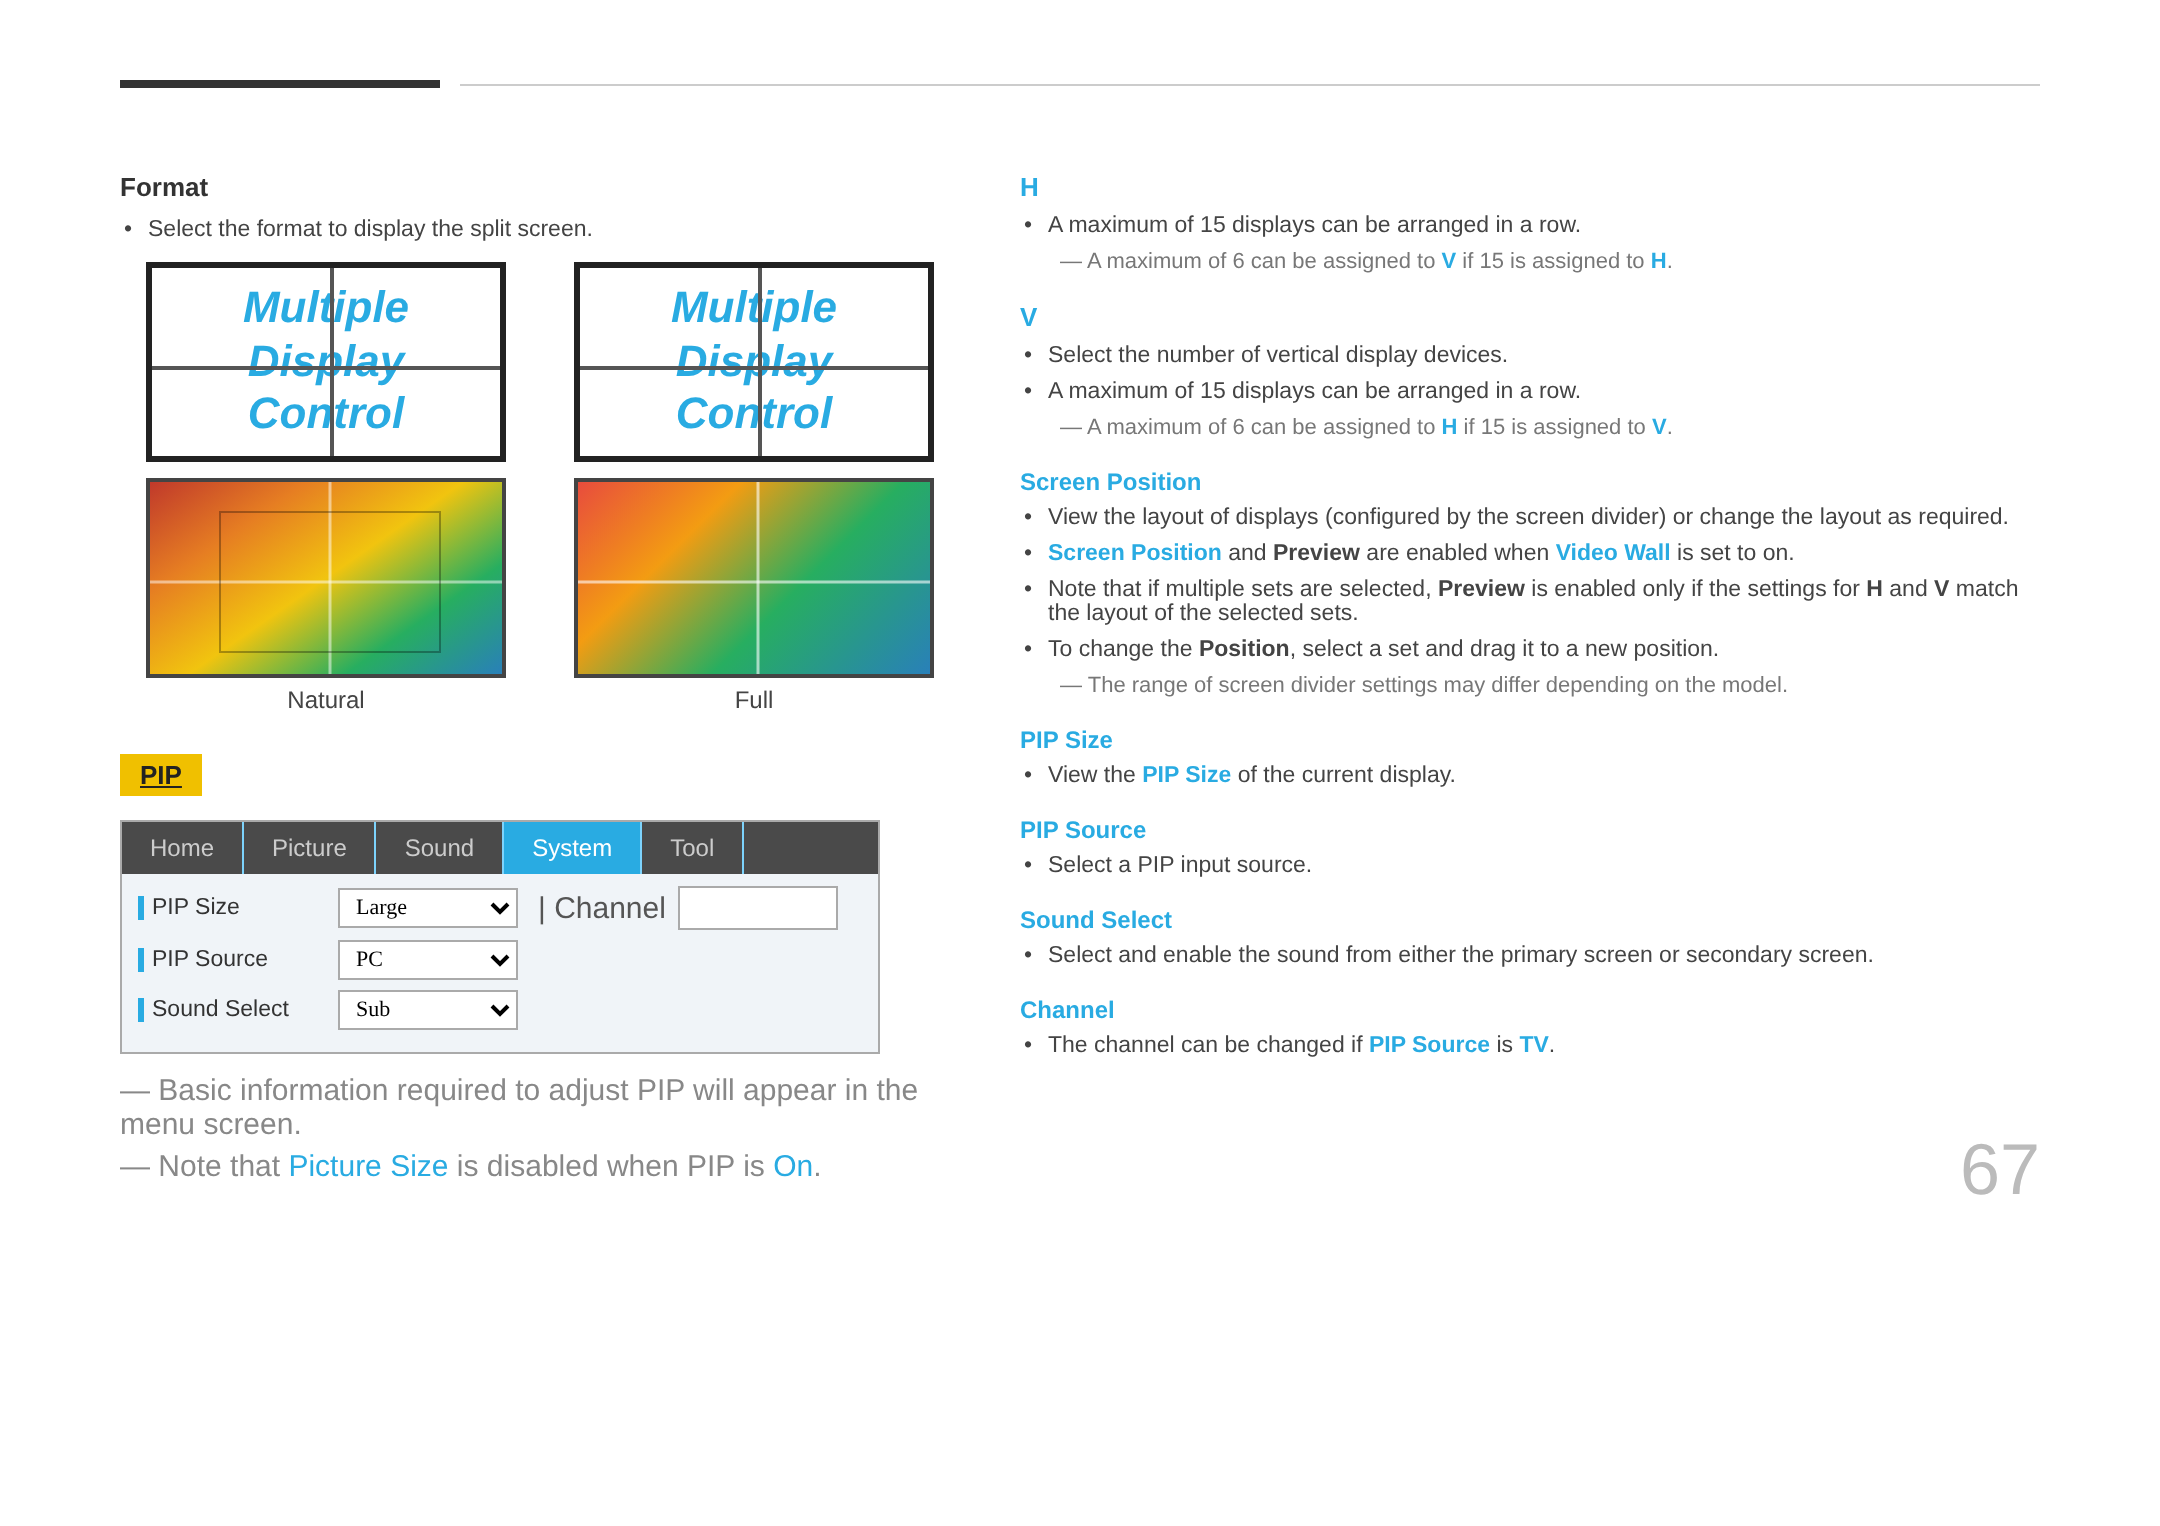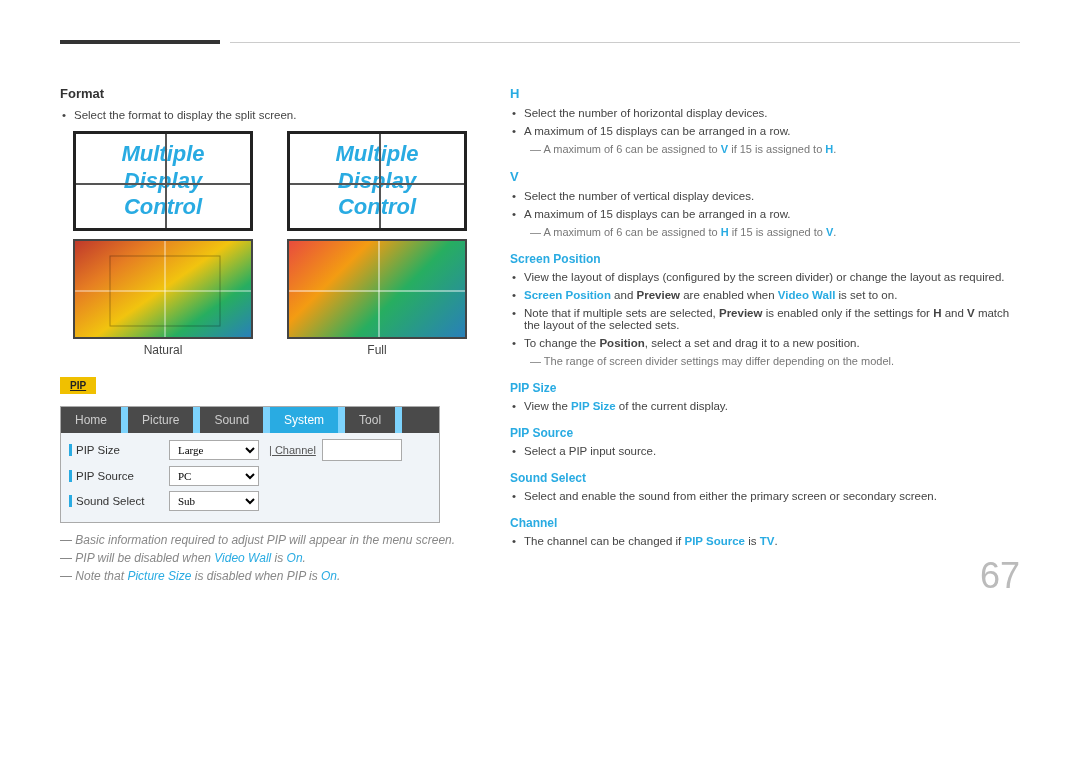--- a/index.html
+++ b/index.html
@@ -134,41 +134,41 @@
     }
 
     
     .pip-section {
       margin-top: 20px;
     }
     .pip-badge {
       background: #f0c000;
       color: #222;
       font-weight: bold;
-      font-size: 10px;
+      font-size: 13px;
       padding: 3px 10px;
       display: inline-block;
       margin-bottom: 12px;
       text-decoration: underline;
     }
     
     .pip-ui {
       border: 1px solid #aaa;
       width: 380px;
       font-size: 12px;
     }
     .pip-tabs {
       display: flex;
       background: #4a4a4a;
     }
     .pip-tab {
       padding: 6px 14px;
       color: #ccc;
       font-size: 12px;
-      border-right: 7px solid #7dd3fc;
+      border-right: 1px solid #7dd3fc;
       text-align: center;
     }
     .pip-tab.active-tab {
       background: #29abe2;
       color: #fff;
     }
     .pip-body {
       background: #f0f4f8;
       padding: 6px 8px;
     }
@@ -193,36 +193,34 @@
     .pip-select {
       border: 1px solid #aaa;
       background: #fff;
       padding: 2px 4px;
       font-size: 11px;
       width: 90px;
       font-family: Liberation Serif, serif;
     }
     .pip-channel-label {
       margin-left: 10px;
-      font-size: 11px;
+      font-size: 15px;
       color: #555;
-      text-decoration: underline;
     }
     .pip-channel-input {
       border: 1px solid #aaa;
       background: #fff;
       width: 80px;
       height: 22px;
       margin-left: 6px;
     }
     .pip-footnotes {
       margin-top: 10px;
-      font-size: 12px;
+      font-size: 15px;
       color: #888;
-      font-style: italic;
     }
     .pip-footnote {
       margin-bottom: 4px;
     }
     .pip-footnote::before {
       content: "— ";
     }
     .link-blue { color: #29abe2; }
     .bold { font-weight: bold; }
 
@@ -369,31 +367,29 @@
                 <option>Sub</option>
                 <option>Main</option>
               </select>
             </div>
           </div>
         </div>
 
         
         <div class="pip-footnotes">
           <div class="pip-footnote">Basic information required to adjust PIP will appear in the menu screen.</div>
-          <div class="pip-footnote">PIP will be disabled when <span class="link-blue">Video Wall</span> is <span class="link-blue">On</span>.</div>
           <div class="pip-footnote">Note that <span class="link-blue">Picture Size</span> is disabled when PIP is <span class="link-blue">On</span>.</div>
         </div>
       </div>
     </div>
 
     <div class="right-col">
 
       <div class="right-section">
         <div class="right-h-label">H</div>
-        <div class="bullet-text">Select the number of horizontal display devices.</div>
         <div class="bullet-text">A maximum of 15 displays can be arranged in a row.</div>
         <div class="indent-note">A maximum of 6 can be assigned to <span class="link-blue bold">V</span> if 15 is assigned to <span class="link-blue bold">H</span>.</div>
       </div>
 
       <div class="right-section">
         <div class="right-h-label">V</div>
         <div class="bullet-text">Select the number of vertical display devices.</div>
         <div class="bullet-text">A maximum of 15 displays can be arranged in a row.</div>
         <div class="indent-note">A maximum of 6 can be assigned to <span class="link-blue bold">H</span> if 15 is assigned to <span class="link-blue bold">V</span>.</div>
       </div>

